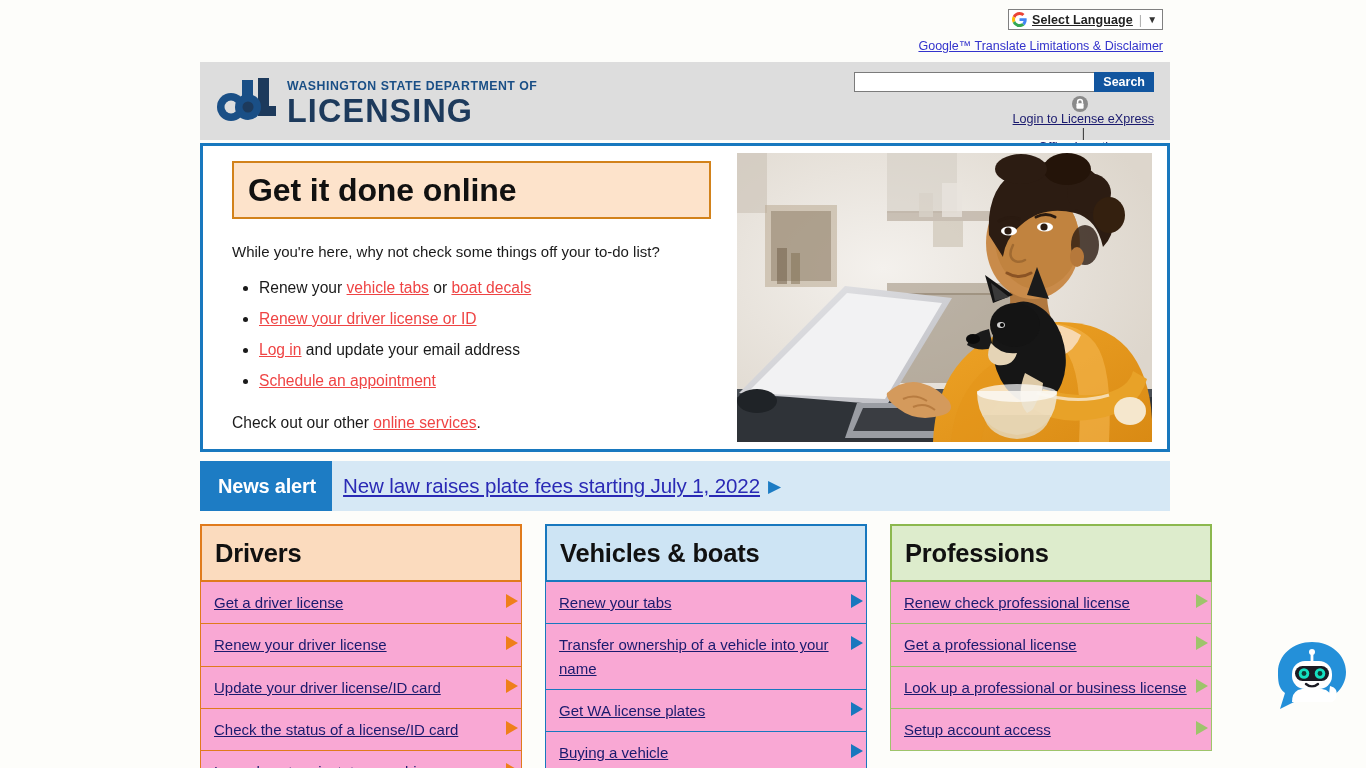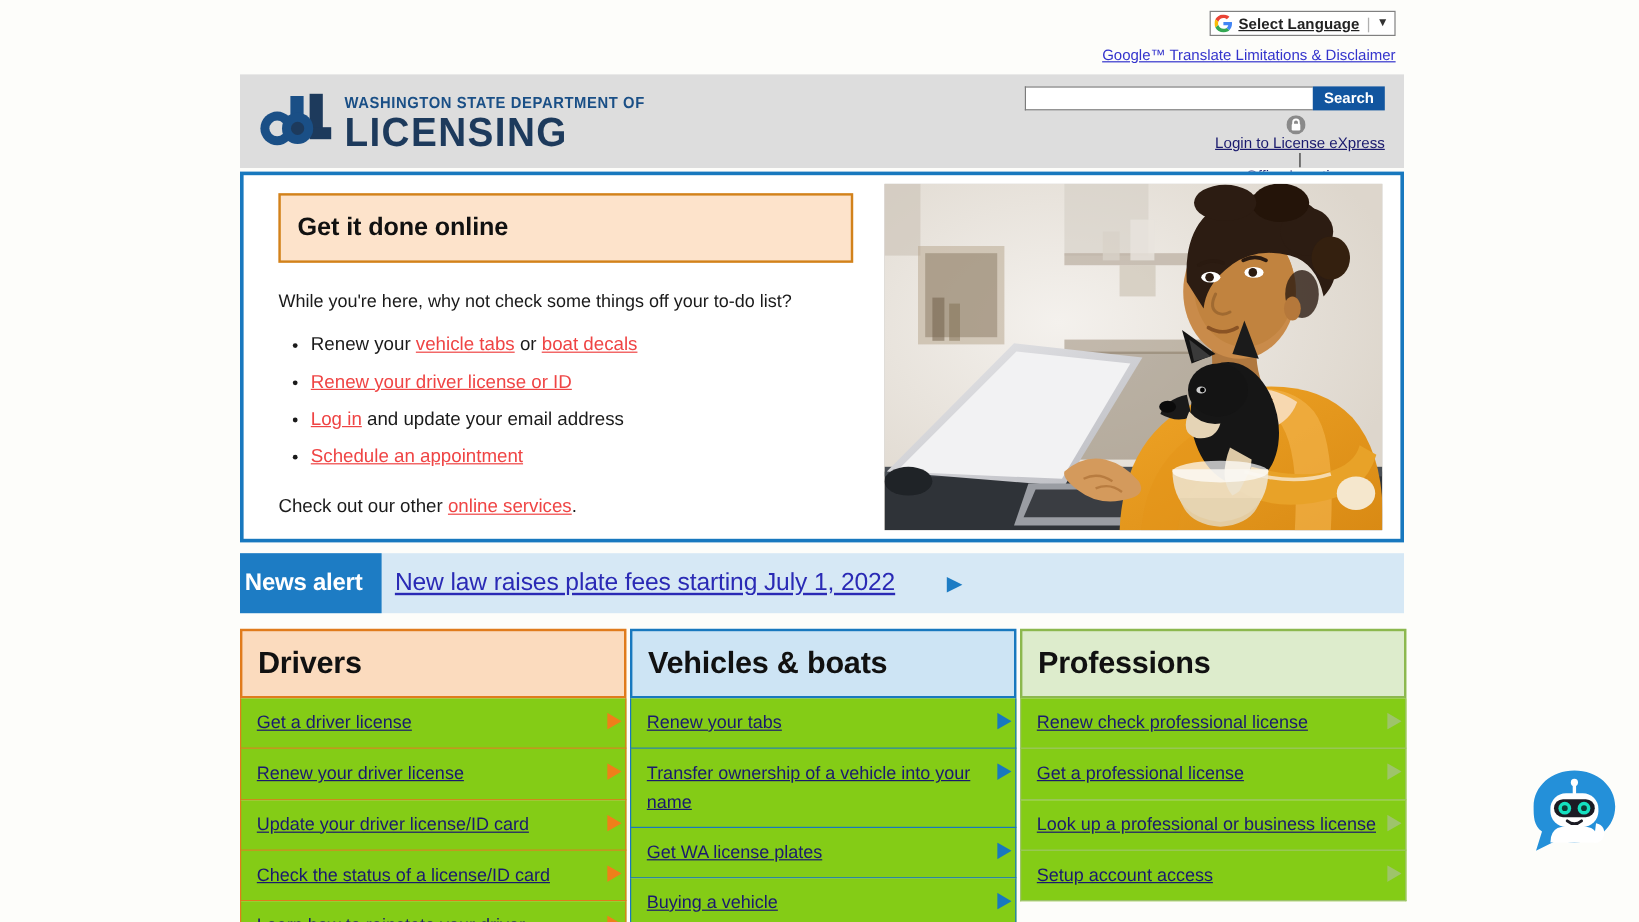--- a/index.html
+++ b/index.html
@@ -114,21 +114,21 @@
   }
   #hero-banner {
     background: #fde3cb;
     border: 2px solid #d2821b;
     height: 58px;
     display: flex; align-items: center;
     padding-left: 14px;
     margin-top: 5px;
   }
   #hero-banner h1 {
-    margin: 0; font-size: 21px; font-weight: 700; color: #111;
+    margin: 0; font-size: 32px; font-weight: 700; color: #111;
     letter-spacing: -.1px;
   }
   #hero-intro {
     margin: 21px 0 0 0; font-size: 15px; color: #1a1a1a;
     line-height: 1.66; max-width: 452px;
   }
   #hero-list {
     margin: 10px 0 0 0; padding: 0 0 0 27px;
     font-size: 15.6px; color: #1a1a1a;
   }
@@ -148,58 +148,57 @@
   #news-alert {
     position: absolute; top: 461px; left: 200px;
     width: 970px; height: 50px;
     background: #d6e8f5;
     display: flex; align-items: stretch;
   }
   #news-alert-label {
     background: #1d7cc4; color: #fff;
     font-size: 20px; font-weight: 700;
     display: flex; align-items: center;
-    padding: 0 16px 0 4px;
+    padding: 0 16px 0 18px;
     letter-spacing: -.2px;
   }
   #news-alert-body {
     display: flex; align-items: center;
     padding-left: 11px;
-    gap: 35px;
   }
   #news-alert-link {
     font-size: 20.5px; color: #2a2ab5; text-decoration: underline;
     letter-spacing: -.1px;
   }
   #news-alert-arrow {
     color: #1d7cc4; font-size: 17px; margin-left: 8px; line-height: 1;
   }
 
   
   #cards {
     position: absolute; top: 524px; left: 200px;
     width: 970px; height: 192px;
-    display: flex; gap: 3px;
+    display: flex; gap: 23px;
   }
   .card { width: 322px; flex: 0 0 322px; }
   .card-head {
     height: 58px; display: flex; align-items: center;
     padding-left: 13px;
   }
   .card-head h2 {
     margin: 0; font-size: 25.5px; font-weight: 700; color: #111;
     letter-spacing: -.2px;
   }
   .card-list { border-top: none; }
   .card-item {
     display: flex; align-items: flex-start;
     justify-content: space-between;
     padding: 9px 2px 9px 13px;
     min-height: 41px;
-    background: #84cc16;
+    background: #f9a8d4;
   }
   .card-item a {
     font-size: 15px; line-height: 1.55; color: #1a1a6e;
     text-decoration: underline; padding-right: 6px;
   }
   .card-arrow {
     flex: 0 0 14px; width: 14px; height: 16px;
     display: flex; align-items: center; justify-content: center;
     margin-top: 2px;
   }

